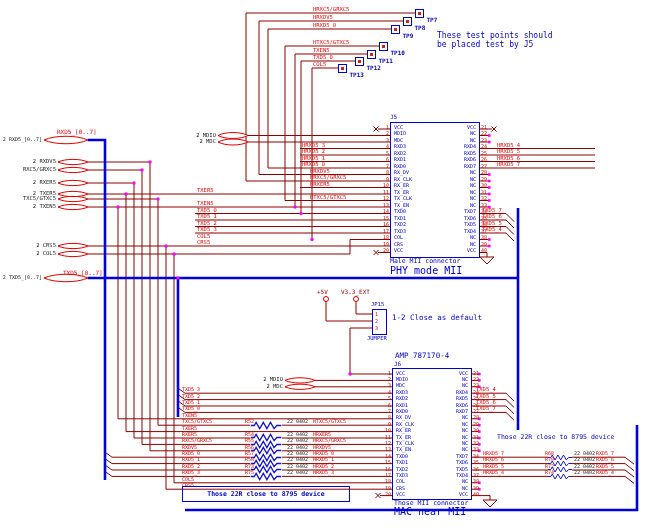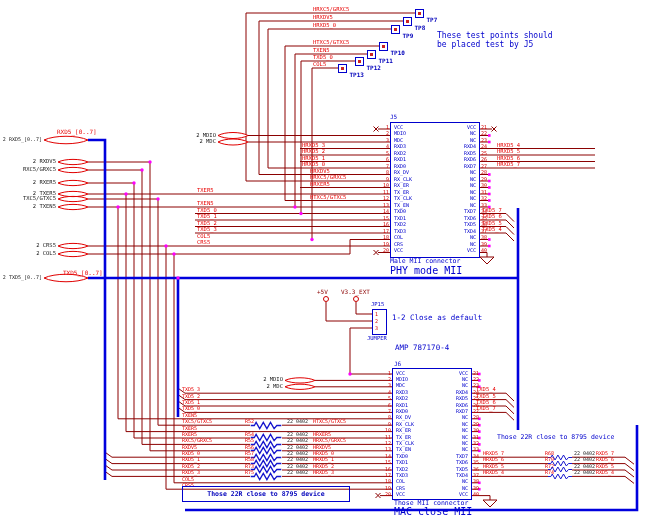--- a/index.html
+++ b/index.html
@@ -536,21 +536,21 @@
   <span class="t dred b f6" style="left:317px;top:289px">+5V</span>
   <span class="t dred b f6" style="left:341px;top:289px">V3.3_EXT</span>
   <span class="t blue b f55" style="left:371px;top:302px">JP15</span>
   <div class="jumper">
     <span style="top:1.5px">1</span>
     <span style="top:8.5px">2</span>
     <span style="top:15.5px">3</span>
   </div>
   <span class="t blue b f55" style="left:367px;top:335.5px">JUMPER</span>
   <span class="t blue f75" style="left:392px;top:314px">1-2 Close as default</span>
-  <span class="t blue f75" style="left:395px;top:344px">AMP 787170-4</span>
+  <span class="t blue f75" style="left:395px;top:352px">AMP 787170-4</span>
 
   <span class="t blue b f6" style="left:394px;top:360.5px">J6</span>
   <div id="j6" class="conn">
     <div class="pcol pl">
       <div class="prow">
           <span class="pnum">1</span>
           <span class="pname">VCC</span>
         </div>
         <div class="prow">
           <span class="pnum">2</span>
@@ -706,21 +706,21 @@
           <span class="pname">NC</span>
           <span class="pnum">39</span>
         </div>
         <div class="prow">
           <span class="pname">VCC</span>
           <span class="pnum">40</span>
         </div>
     </div>
   </div>
   <span class="t blue b f65" style="left:394px;top:499.5px">Those MII connector</span>
-  <span class="t blue f9" style="left:394px;top:507px">MAC close MII</span>
+  <span class="t blue f9" style="left:394px;top:507px">MAC near MII</span>
 
   <div id="j6tx" class="vcol">
     <div class="lr">
         <span>TXD5_4</span>
       </div>
       <div class="lr">
         <span>TXD5_5</span>
       </div>
       <div class="lr">
         <span>TXD5_6</span>

